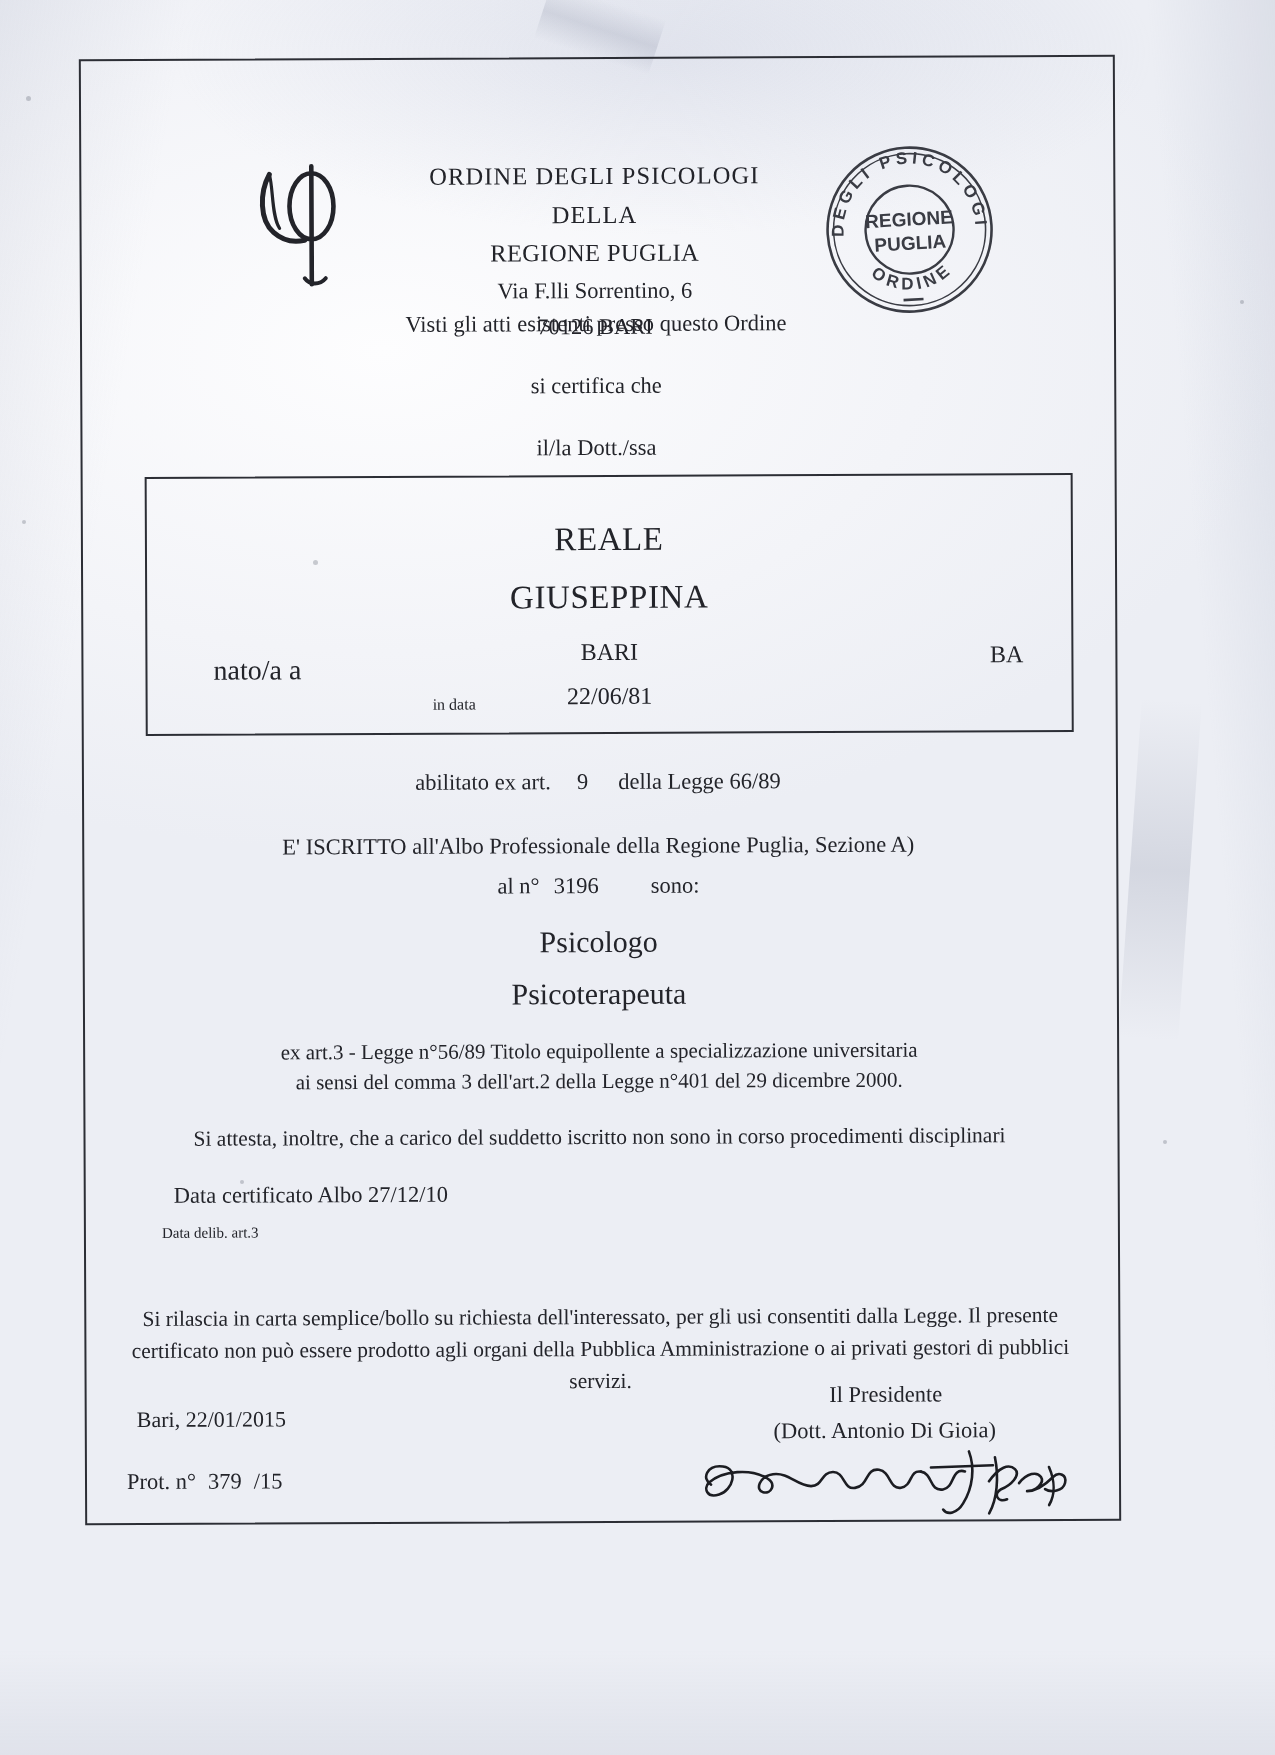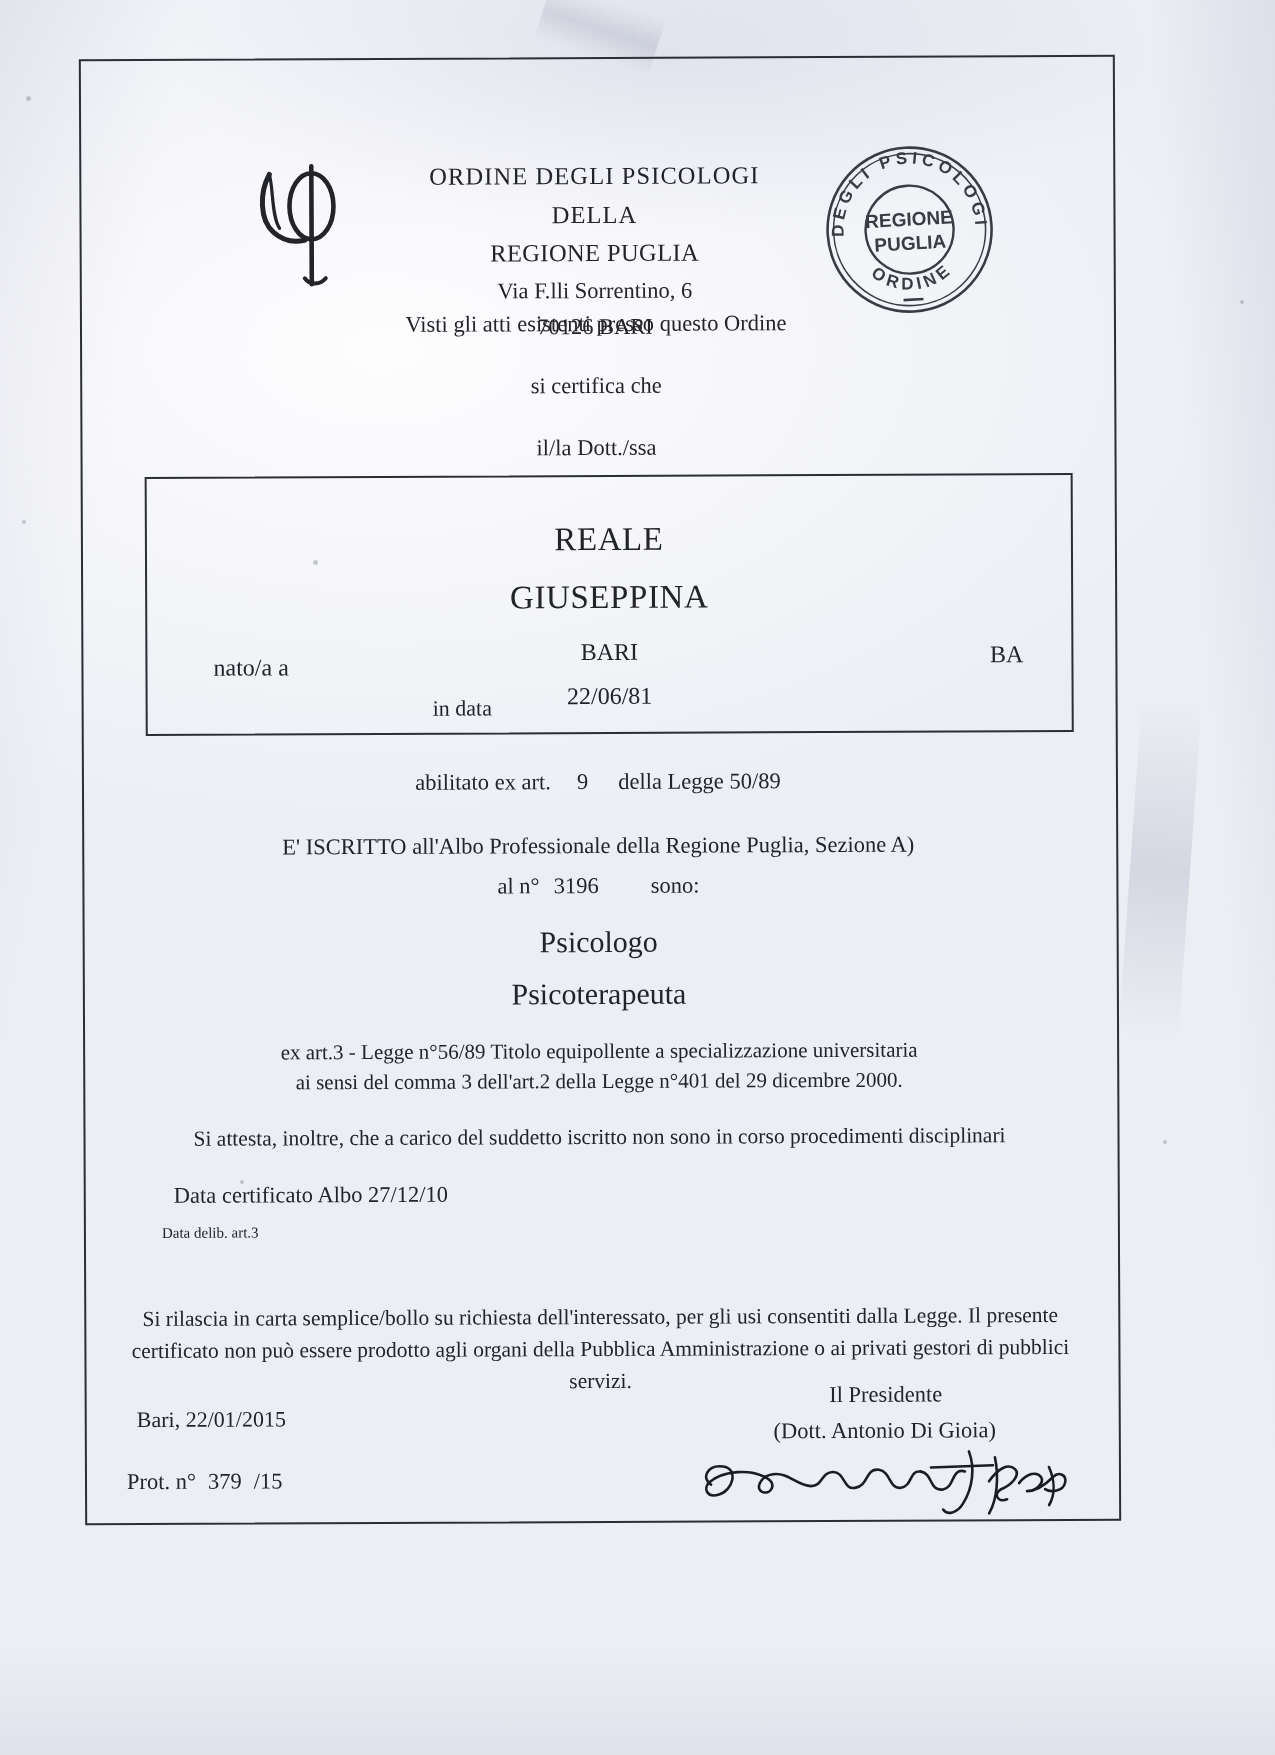--- a/index.html
+++ b/index.html
@@ -123,31 +123,31 @@
   }
   #namebox .birthcity {
     position: absolute;
     left: 0; top: 162px; width: 100%;
     text-align: center;
     font-size: 24px;
   }
   #namebox .lbl-nato {
     position: absolute;
     left: 66px; top: 176px;
-    font-size: 24px;
+    font-size: 28px;
   }
   #namebox .province {
     position: absolute;
     right: 48px; top: 166px;
     font-size: 24px;
   }
   #namebox .lbl-indata {
     position: absolute;
     left: 285px; top: 218px;
-    font-size: 22px;
+    font-size: 16px;
   }
   #namebox .birthdate {
     position: absolute;
     left: 0; top: 206px; width: 100%;
     text-align: center;
     font-size: 24px;
   }
 
   
   .t-abil   { top: 712px; font-size: 22.5px; }
@@ -294,21 +294,21 @@
       <div class="surname">REALE</div>
       <div class="firstname">GIUSEPPINA</div>
       <div class="birthcity">BARI</div>
       <div class="lbl-nato">nato/a  a</div>
       <div class="province">BA</div>
       <div class="lbl-indata">in data</div>
       <div class="birthdate">22/06/81</div>
     </div>
 
     <div class="ctr t-abil">
-      <span>abilitato ex art.</span><span class="gap1"></span><span>9</span><span class="gap2"></span><span>della Legge 50/89</span>
+      <span>abilitato ex art.</span><span class="gap1"></span><span>9</span><span class="gap2"></span><span>della Legge 66/89</span>
     </div>
 
     <div class="ctr t-iscritto">E' ISCRITTO all'Albo Professionale della Regione Puglia, Sezione A)</div>
 
     <div class="ctr t-alnum">
       <span>al n°</span><span class="gap1"></span><span>3196</span><span class="gap2"></span><span>sono:</span>
     </div>
 
     <div class="ctr t-role1">Psicologo</div>
     <div class="ctr t-role2">Psicoterapeuta</div>

